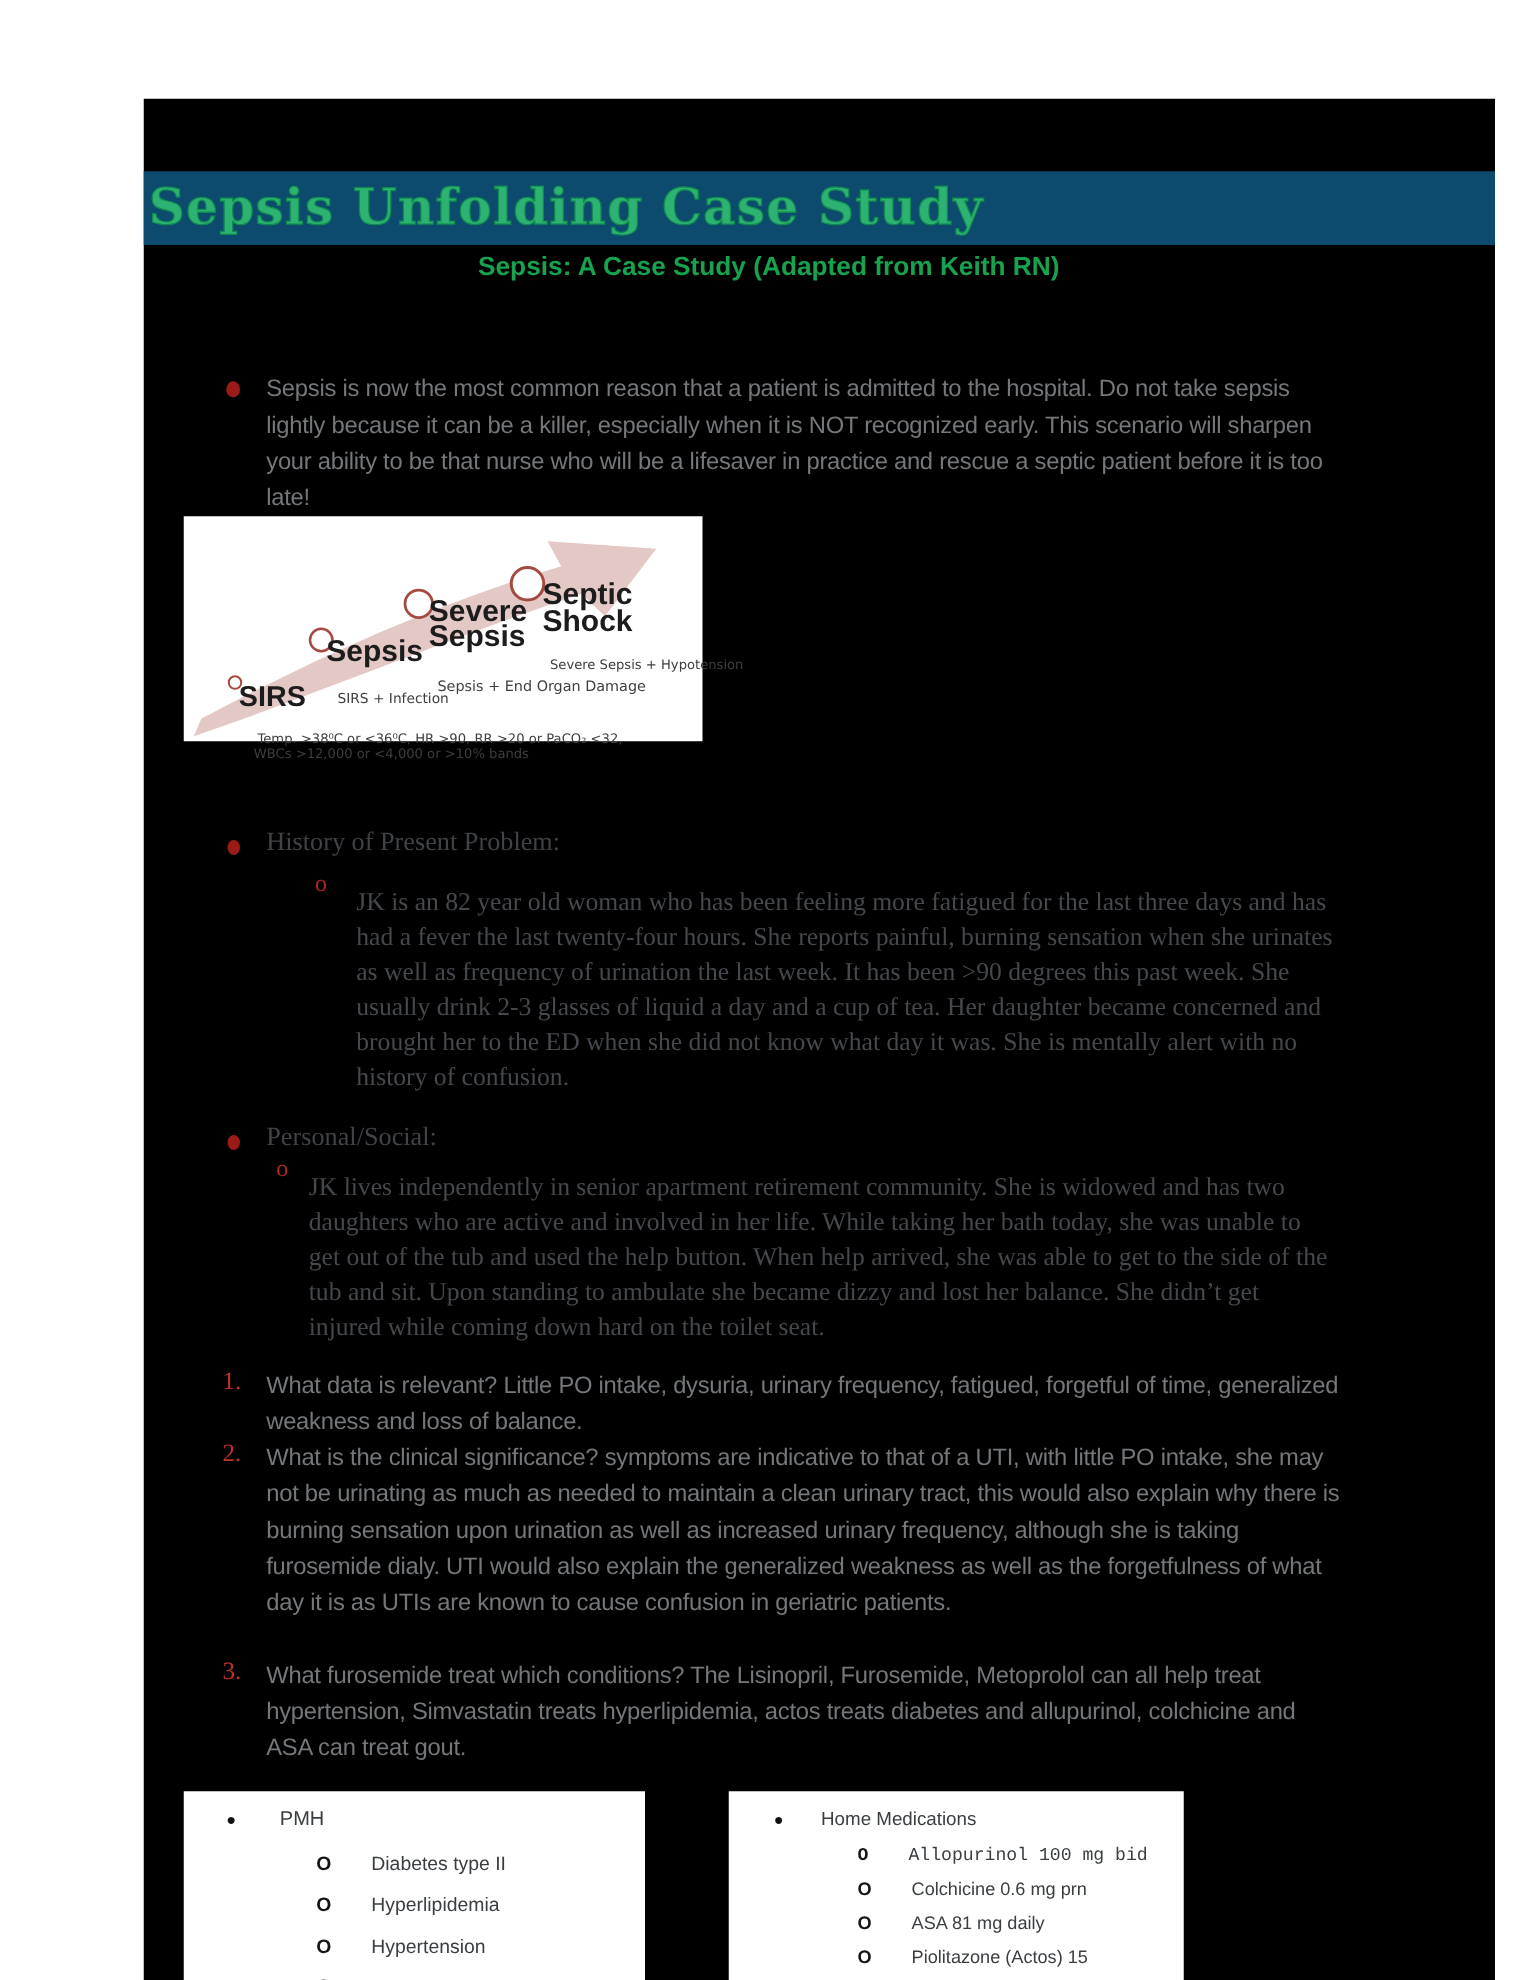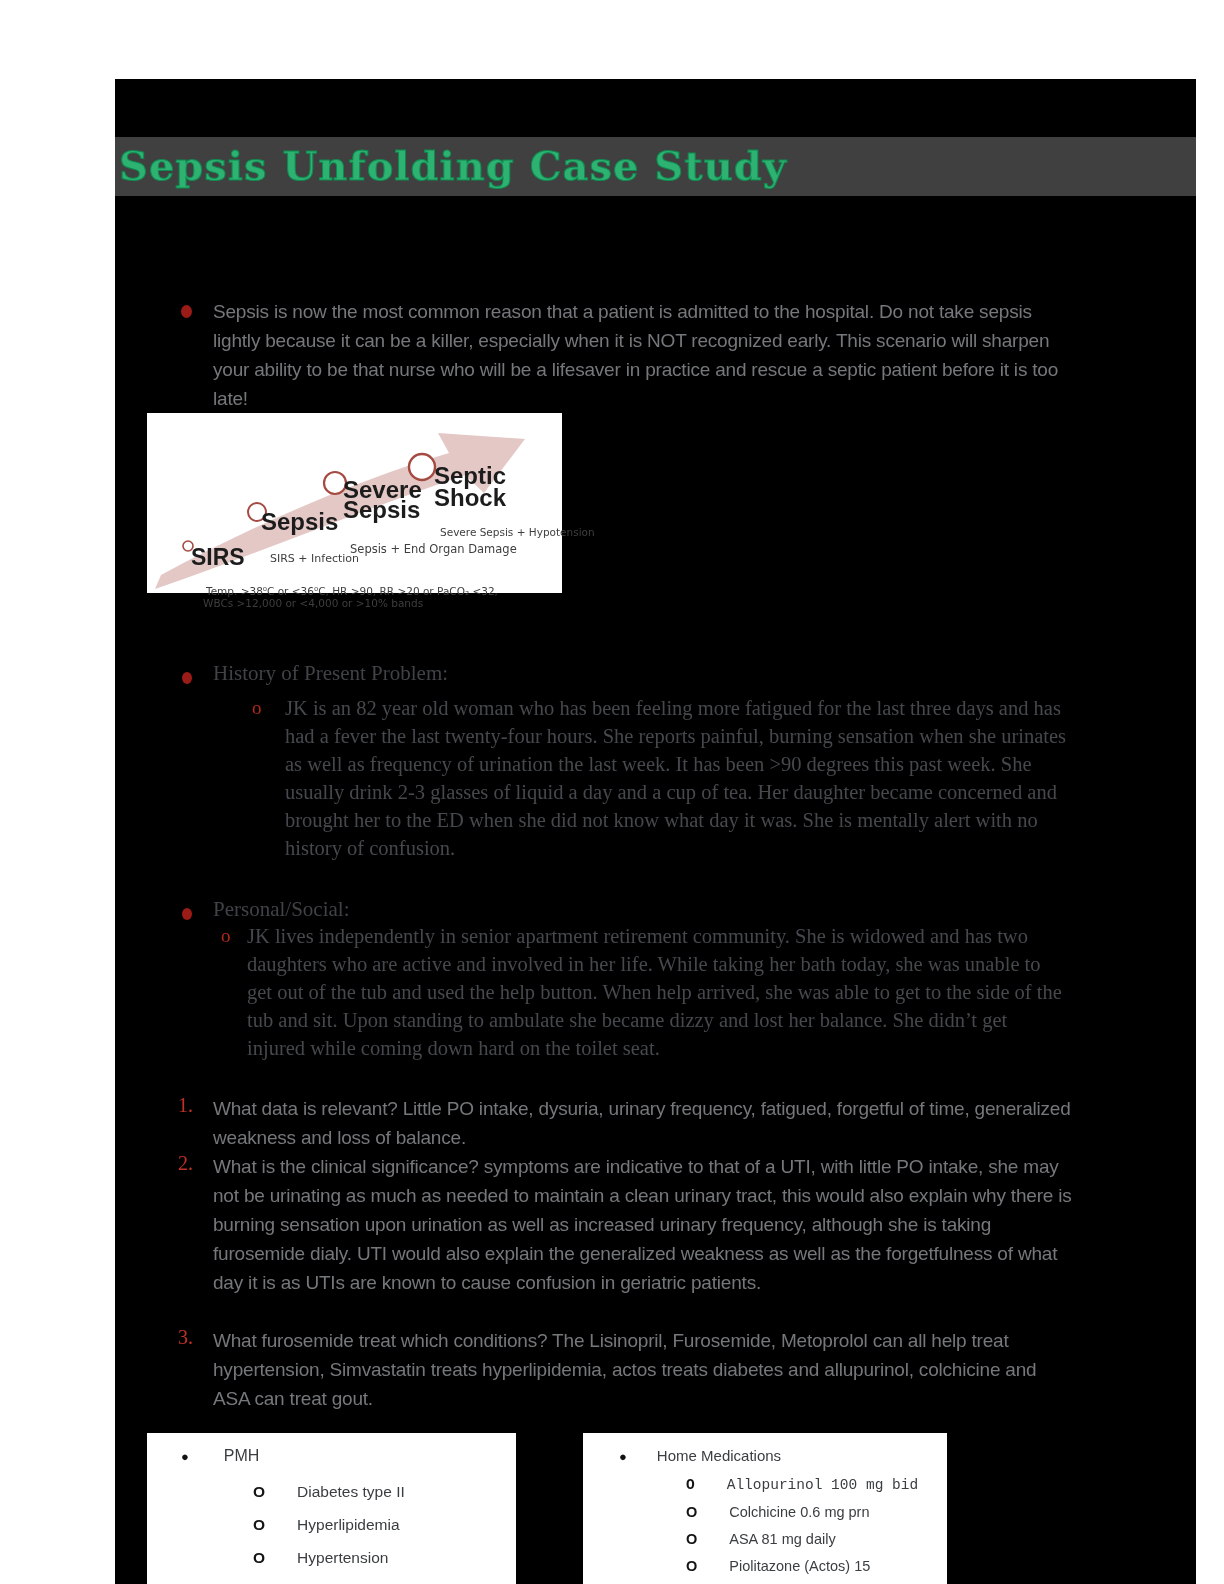--- a/index.html
+++ b/index.html
@@ -2,21 +2,21 @@
 <html><head>
 <meta charset="utf-8">
 <style>
   html,body{margin:0;padding:0;background:#ffffff;}
   .canvas{position:relative;width:1224px;height:1584px;background:#ffffff;overflow:hidden;
           font-family:"Liberation Sans",sans-serif;}
   .abs{position:absolute;}
 
   .black-area{position:absolute;left:115px;top:79px;width:1081px;height:1505px;background:#000000;}
 
-  .title-band{position:absolute;left:115px;top:137px;width:1081px;height:59px;background:#404040;}
+  .title-band{position:absolute;left:115px;top:137px;width:1081px;height:59px;background:#0c4a6e;}
   .doc-title{position:absolute;left:4px;top:1px;font-family:"DejaVu Serif","Liberation Serif",serif;
              font-size:40px;font-weight:bold;line-height:56px;color:#2db271;
              -webkit-text-stroke:1px #0f8a50;letter-spacing:1px;white-space:nowrap;}
   .doc-subtitle{position:absolute;left:115px;top:202px;width:1000px;text-align:center;
                 font-size:21px;font-weight:bold;color:#17a24f;}
 
   .bullet-dot{position:absolute;width:11px;height:13px;border-radius:50%;background:#9b1b17;}
   .gray-par{position:absolute;font-size:19px;line-height:29px;color:#75787b;letter-spacing:-0.2px;}
 
   
@@ -31,21 +31,21 @@
   .d-sepsis-d{left:123px;top:119px;font-size:11px;text-align:center;}
   .d-severe-name{left:196px;top:67px;width:130px;font-size:24px;line-height:20px;}
   .d-severe-d{left:203px;top:109px;font-size:11.5px;}
   .d-shock-name{left:287px;top:52px;width:110px;font-size:24px;line-height:22px;}
   .d-shock-d{left:293px;top:93px;font-size:10.5px;}
 
   
   .serif-label{position:absolute;font-family:"Liberation Serif","DejaVu Serif",serif;
                font-size:21px;color:#3f4347;}
   .serif-body{position:absolute;font-family:"Liberation Serif","DejaVu Serif",serif;
-              font-size:20.5px;line-height:28px;color:#45494d;}
+              font-size:20.5px;line-height:28px;color:#45494d;margin-top:14px;}
   .o-marker{position:absolute;font-family:"Liberation Serif",serif;font-size:19px;color:#b3271e;}
 
   
   .q{position:absolute;left:178px;width:895px;}
   .qnum{position:absolute;left:0;top:0;font-family:"Liberation Serif",serif;
         font-size:20px;color:#c03127;}
   .qtext{margin-left:35px;font-size:19px;line-height:29px;color:#75787b;letter-spacing:-0.2px;}
 
   
   .wbox{position:absolute;top:1433px;height:170px;background:#ffffff;}
@@ -59,20 +59,21 @@
 <body>
 
 <div class="canvas">
 
   <div class="black-area"></div>
 
   <div class="title-band">
     <div class="doc-title">Sepsis Unfolding Case Study</div>
   </div>
 
+  <div class="doc-subtitle">Sepsis: A Case Study (Adapted from Keith RN)</div>
 
   <span class="bullet-dot abs" style="left:181px;top:305px;"></span>
   <div class="gray-par" style="left:213px;top:297px;width:860px;">Sepsis is now the most common reason that a patient is admitted to the hospital. Do not take sepsis lightly because it can be a killer, especially when it is NOT recognized early. This scenario will sharpen your ability to be that nurse who will be a lifesaver in practice and rescue a septic patient before it is too late!</div>
 
   <div class="diagram">
     <svg width="415" height="180" viewBox="0 0 415 180">
       <path d="M 14 162 C 100 116, 200 70, 302 40 L 291 20 L 378 26 L 337 80 L 318 62 C 212 98, 102 144, 8 176 Z" fill="#e4c8c6"></path>
       <circle cx="41" cy="133" r="5" fill="#ffffff" stroke="#a54a41" stroke-width="1.6"></circle>
       <circle cx="110" cy="99" r="9" fill="#ffffff" stroke="#a54a41" stroke-width="2"></circle>
       <circle cx="188" cy="70" r="11" fill="#ffffff" stroke="#a54a41" stroke-width="2.2"></circle>

